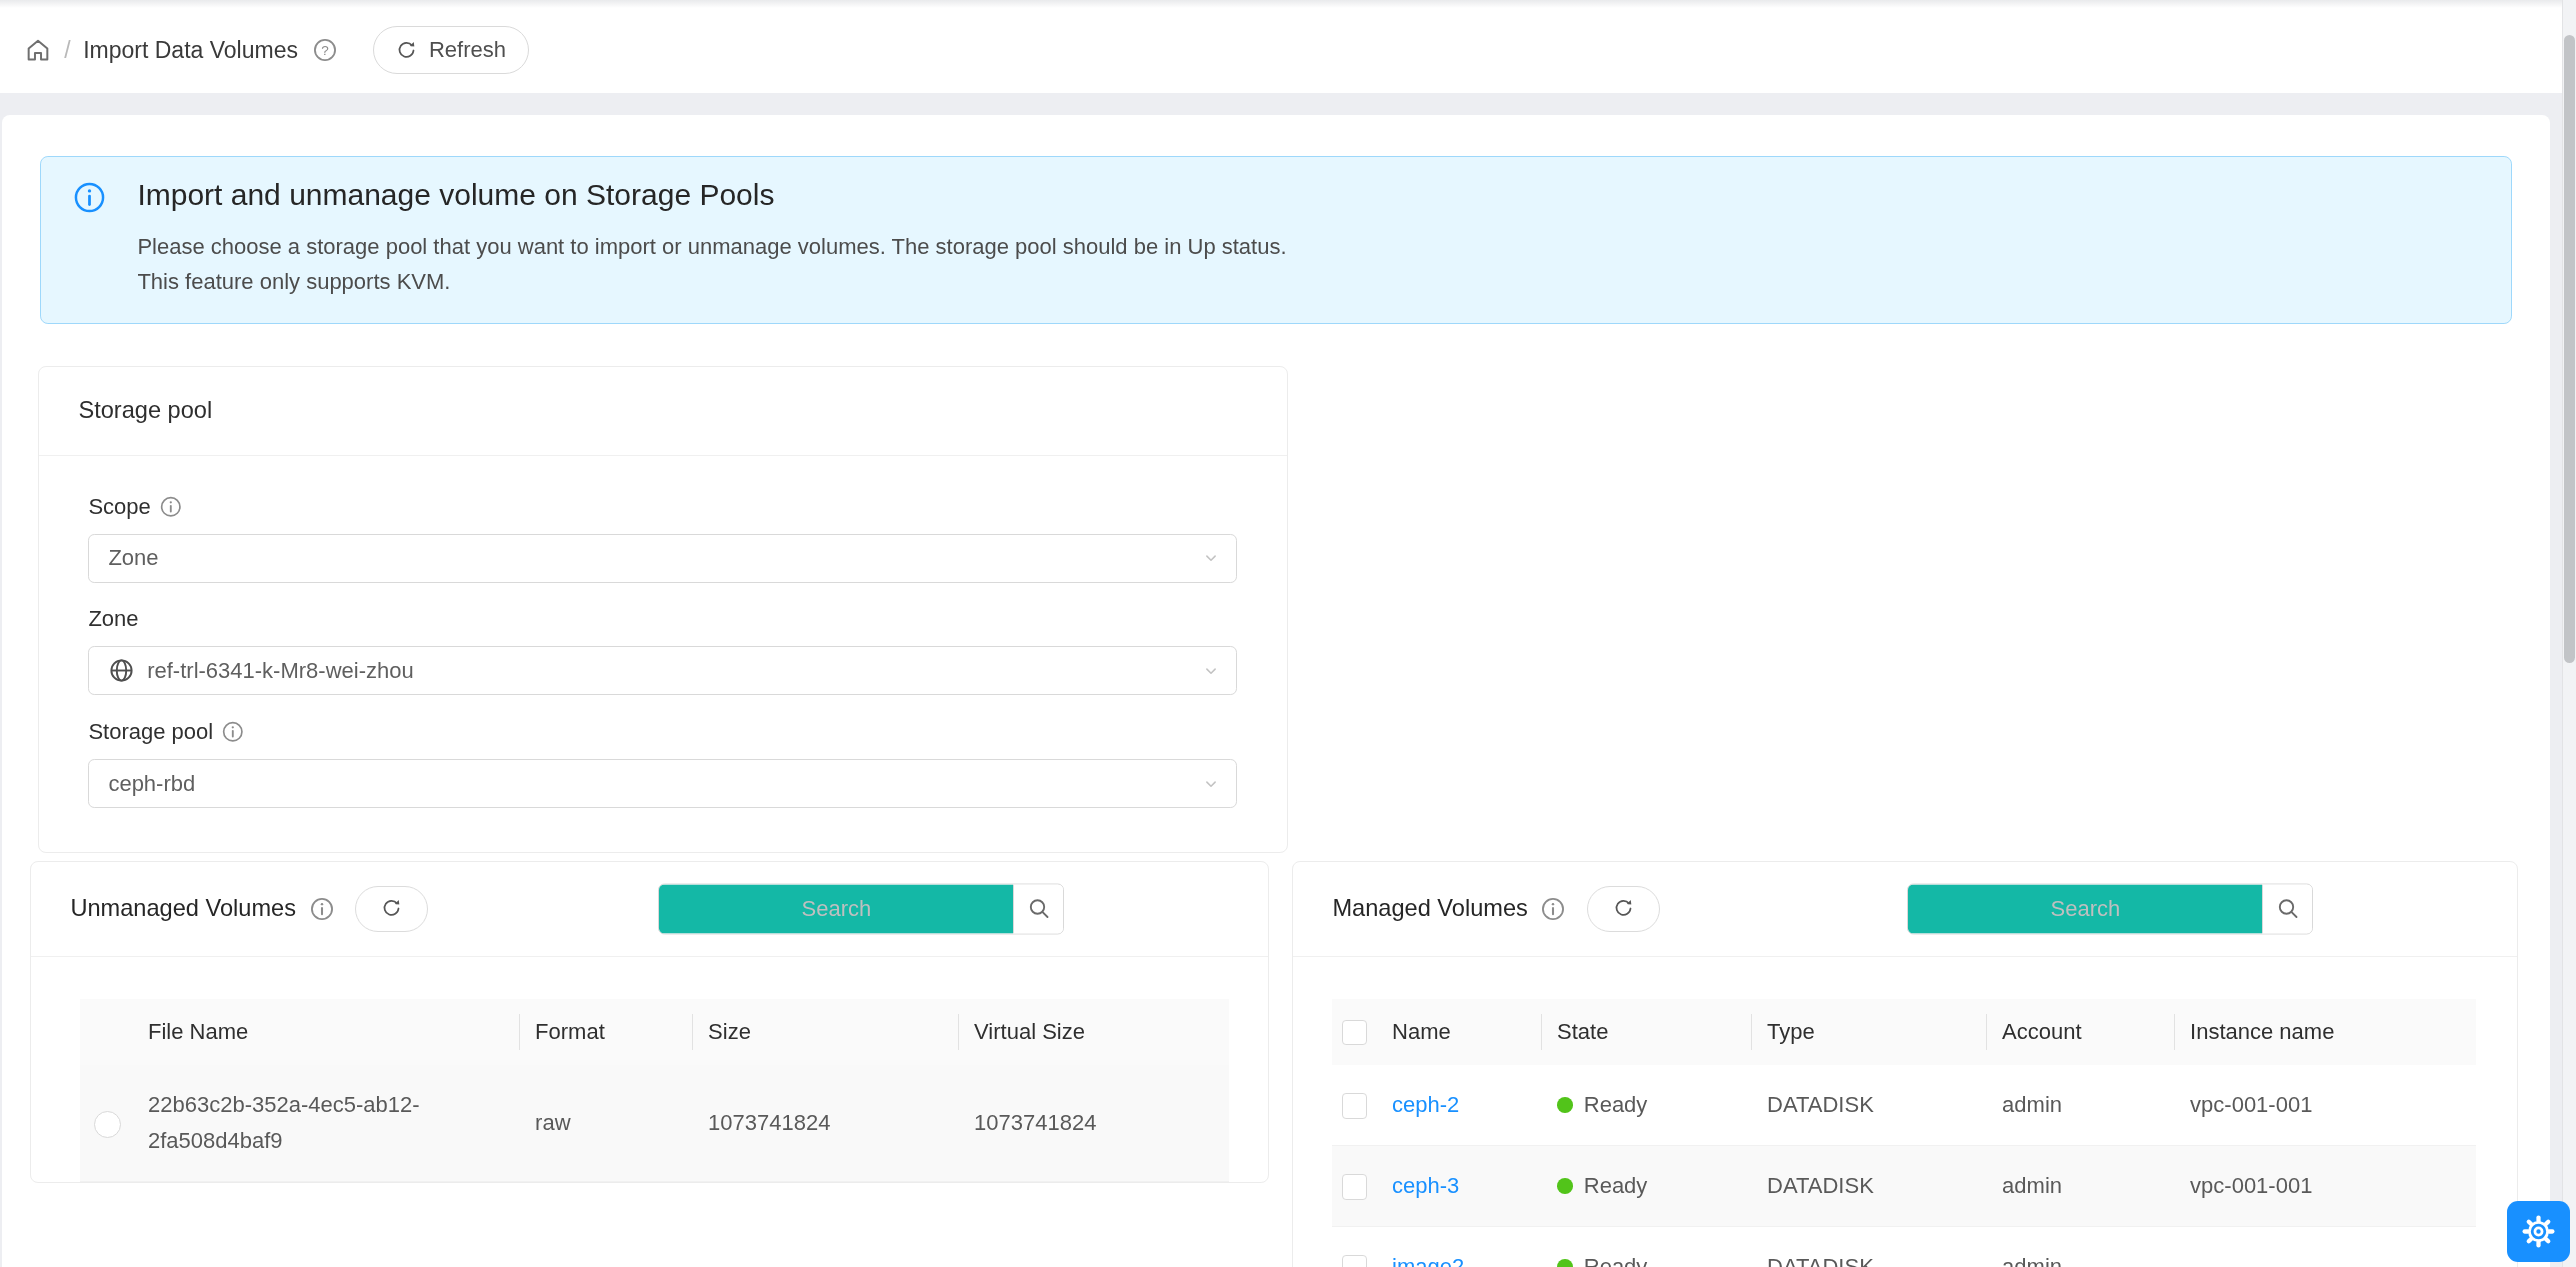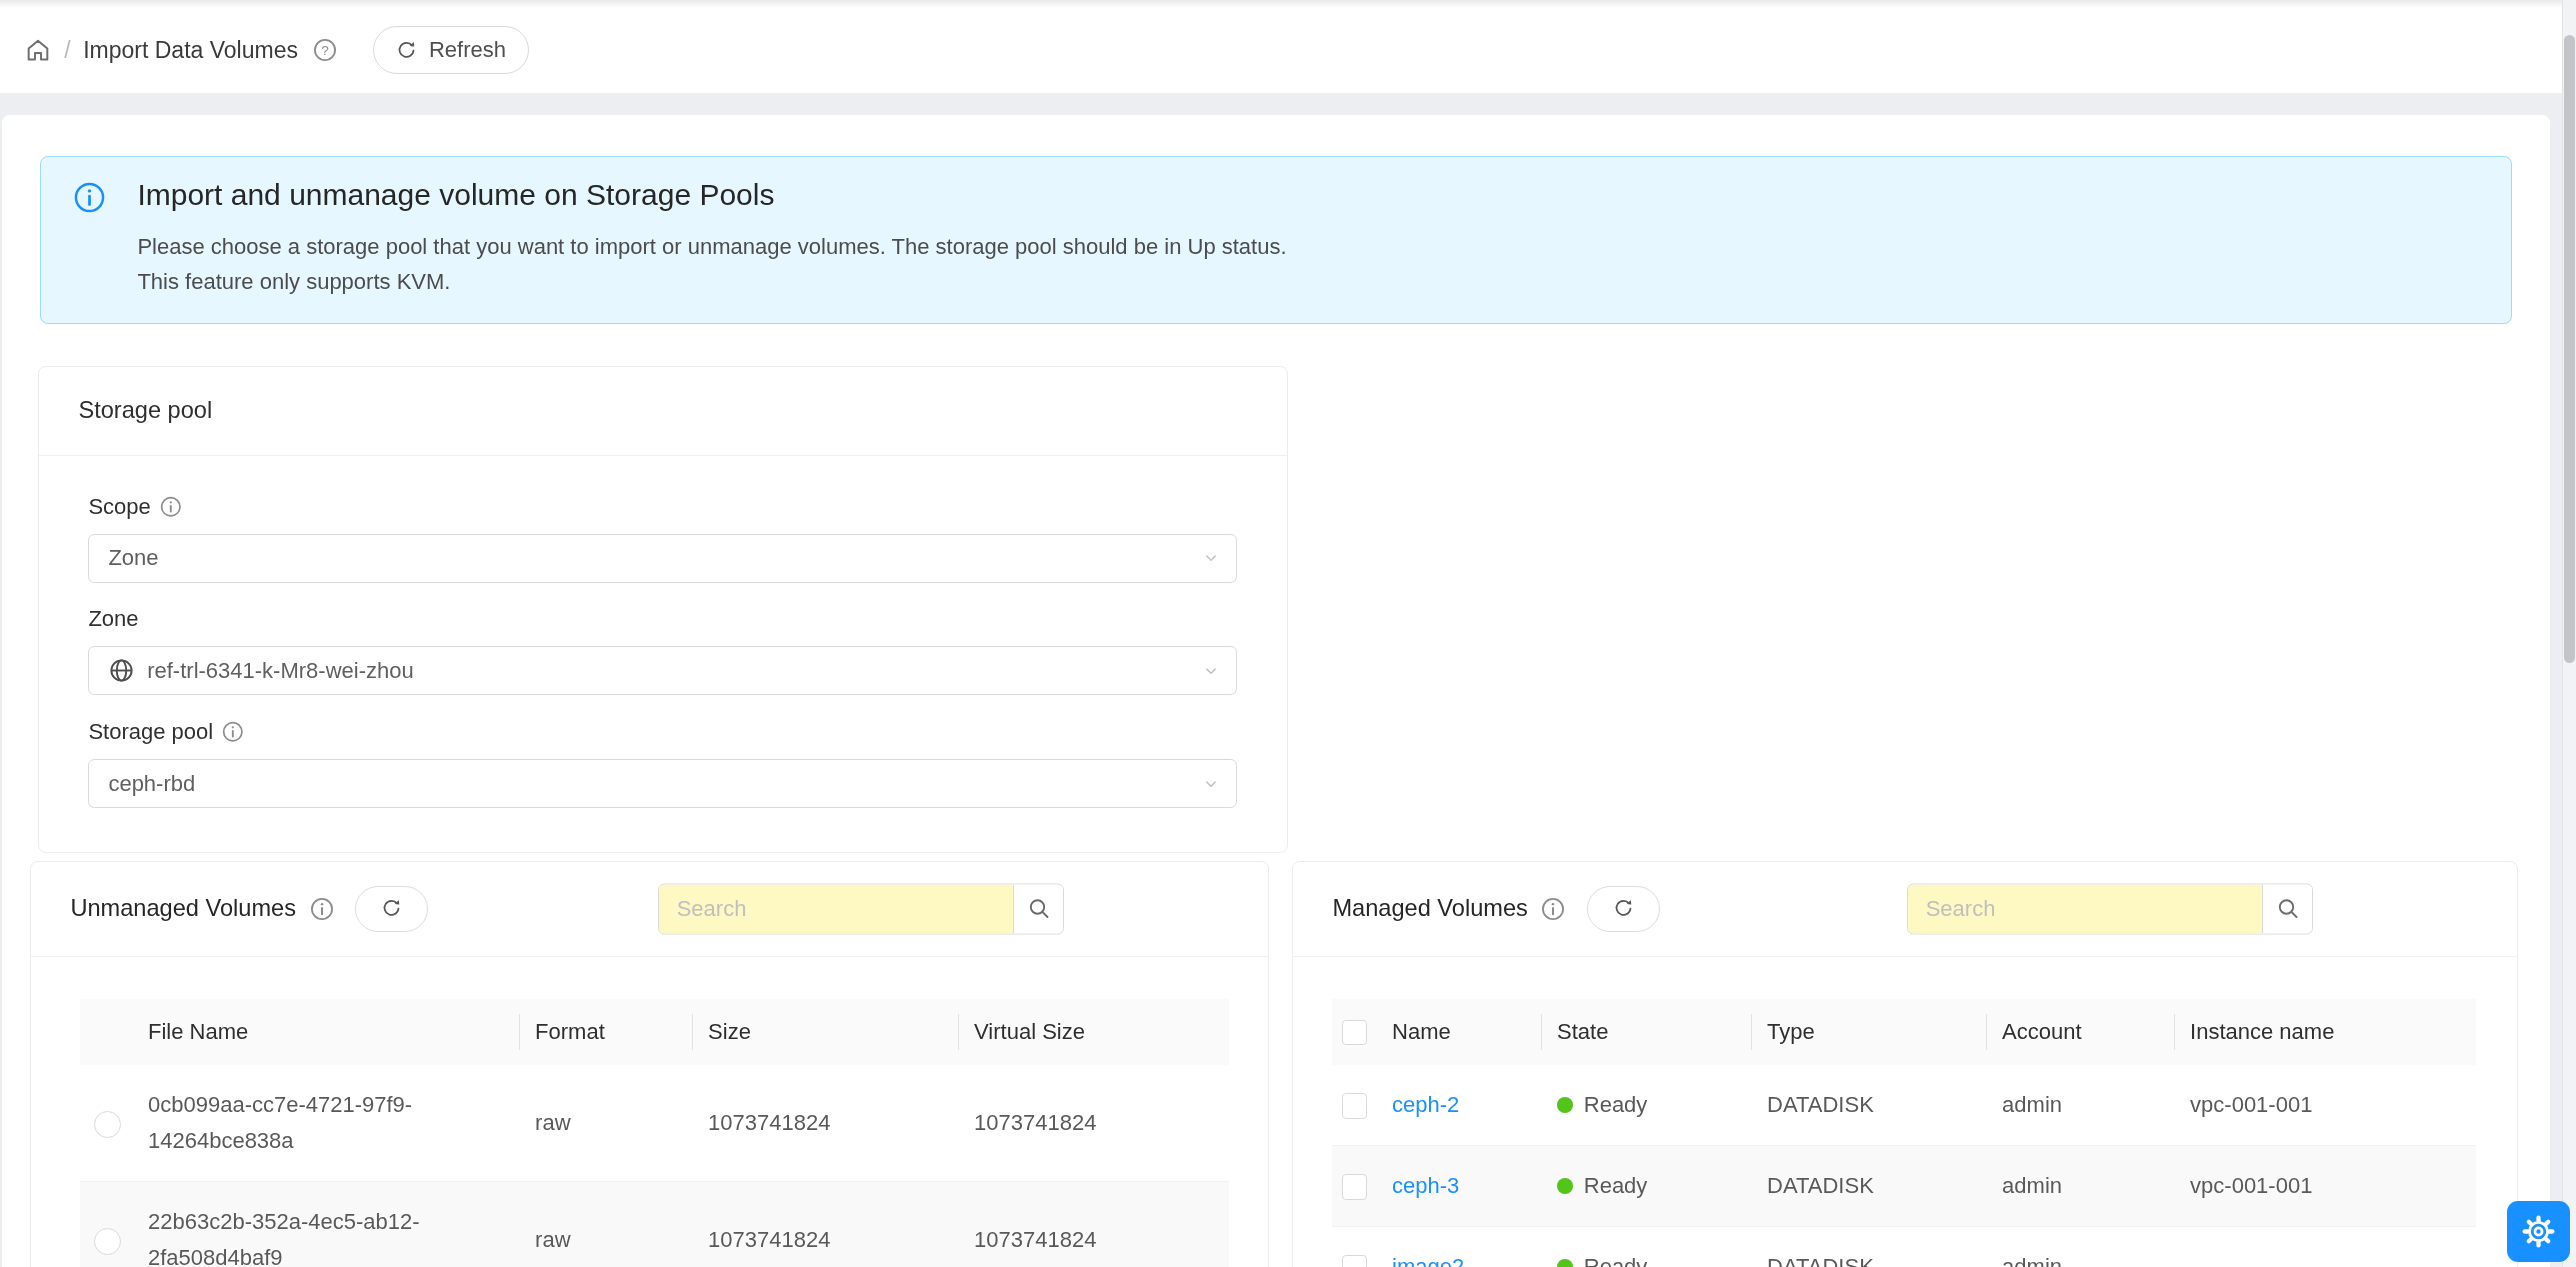--- a/index.html
+++ b/index.html
@@ -70,21 +70,21 @@
   .vol-info{margin-left:12.6px;color:#8c8c8c;}
   .mini-refresh{margin-left:20.4px;width:71px;height:44px;border:1.6px solid #dcdcdc;border-radius:23.6px;
     display:flex;align-items:center;justify-content:center;background:#fff;color:#565656;cursor:pointer;}
   .search{
     position:absolute;right:204px;top:50%;transform:translateY(-50%);
     width:404px;height:49px;border:1.6px solid #d9d9d9;border-radius:6.3px;
     display:flex;overflow:hidden;background:#fff;
   }
   .search input{
     flex:1;border:none;outline:none;padding:0 17.3px;font-size:22px;color:#444;
-    font-family:"Liberation Sans",sans-serif;min-width:0;background:#fef9c3;
+    font-family:"Liberation Sans",sans-serif;min-width:0;background:#14b8a6;text-align:center;
   }
   .search input::placeholder{color:#bfbfbf;}
   .search-btn{width:49px;border-left:1.6px solid #d9d9d9;display:flex;align-items:center;
     justify-content:center;background:#fff;color:#6a6a6a;cursor:pointer;}
 
   .vol-body{padding:42px 39px 0 49px;}
   .vol-card-right .vol-body{padding:42px 41px 0 39px;}
 
   table{border-collapse:collapse;table-layout:fixed;width:100%;font-size:22px;}
   th{background:#fafafa;height:66px;font-weight:500;color:#2f2f2f;text-align:left;
@@ -304,27 +304,20 @@
           <thead>
             <tr>
               <th class="cfirst"></th>
               <th class="c2">File Name</th>
               <th class="sep">Format</th>
               <th class="sep">Size</th>
               <th class="sep">Virtual Size</th>
             </tr>
           </thead>
           <tbody>
-            <tr>
-              <td class="cfirst"><span class="radio"></span></td>
-              <td class="c2">0cb099aa-cc7e-4721-97f9-14264bce838a</td>
-              <td>raw</td>
-              <td>1073741824</td>
-              <td>1073741824</td>
-            </tr>
             <tr class="alt">
               <td class="cfirst"><span class="radio"></span></td>
               <td class="c2">22b63c2b-352a-4ec5-ab12-2fa508d4baf9</td>
               <td>raw</td>
               <td>1073741824</td>
               <td>1073741824</td>
             </tr>
           </tbody>
         </table>
       </div>

